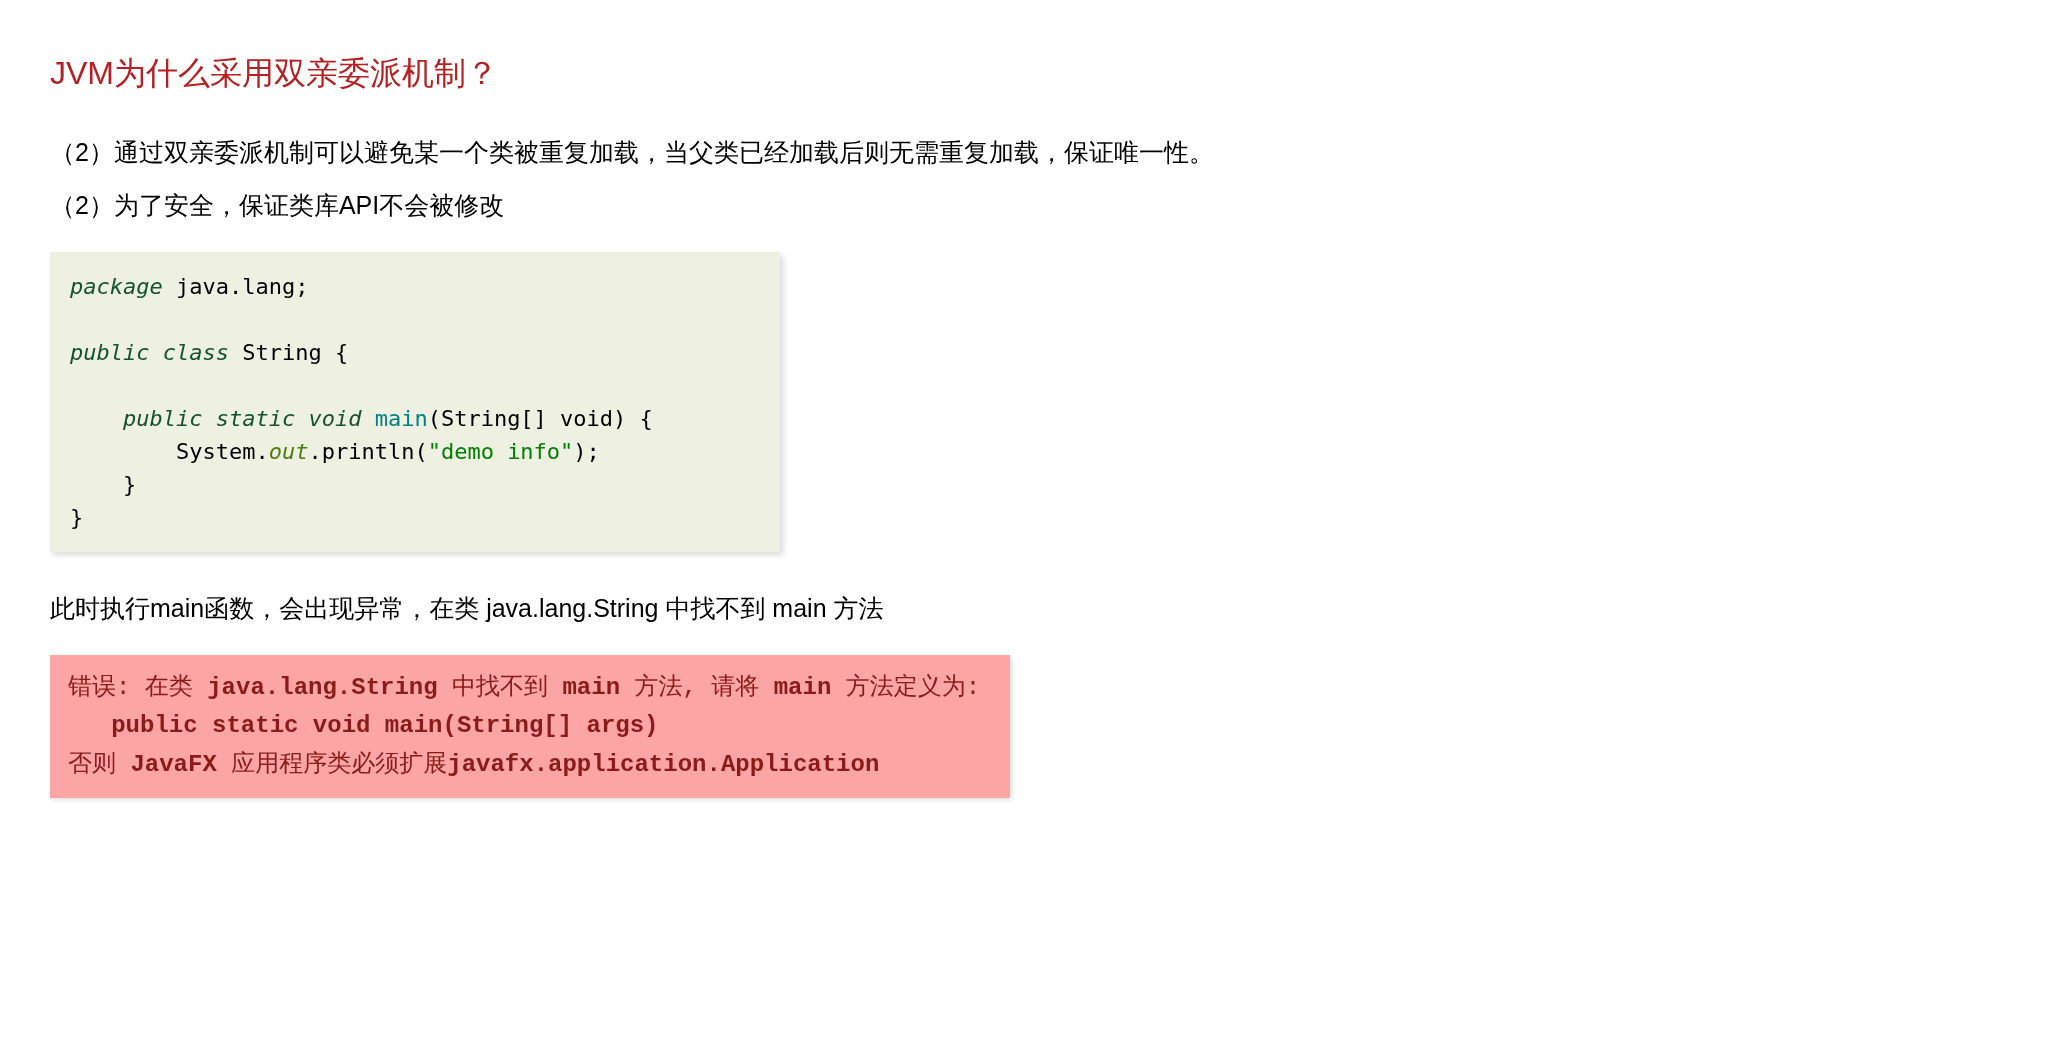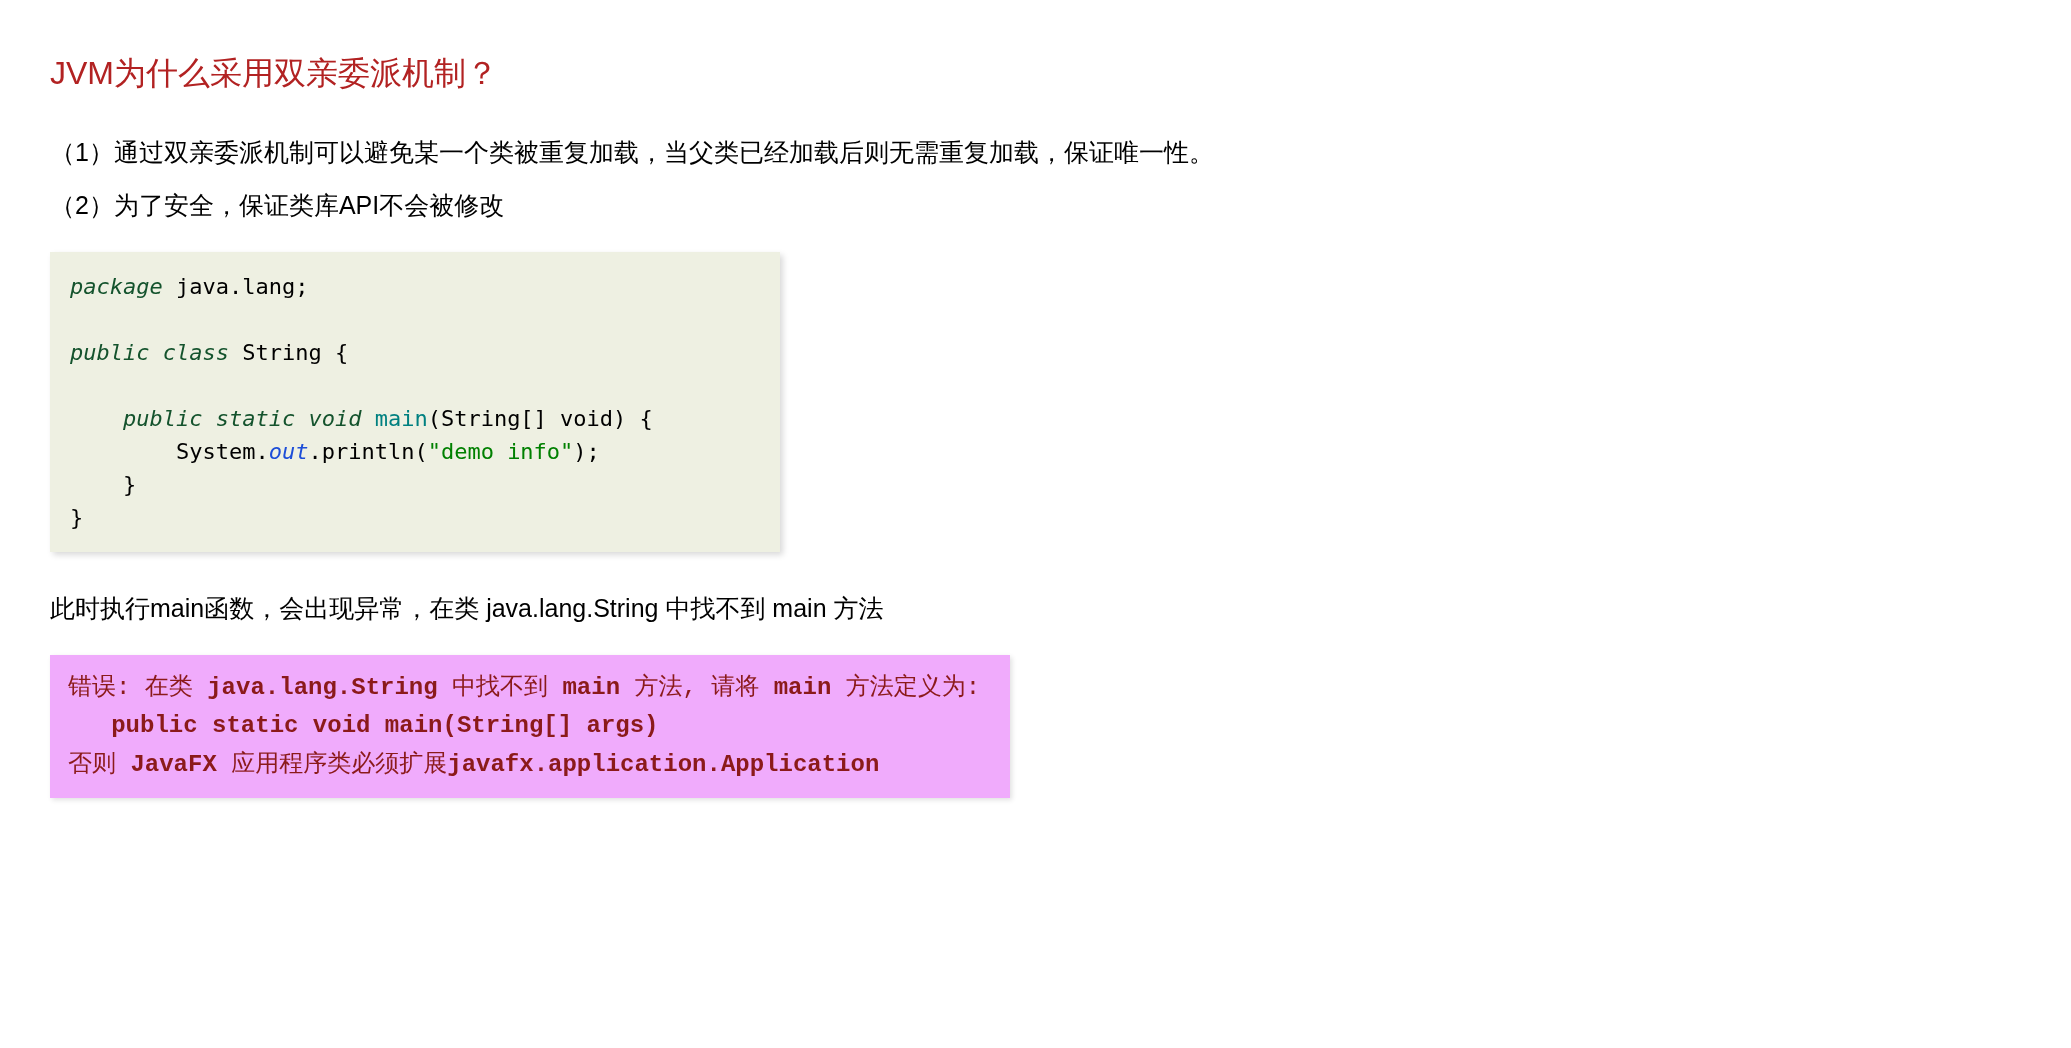--- a/index.html
+++ b/index.html
@@ -39,55 +39,55 @@
       font-family: Consolas, Monaco, monospace;
       font-size: 22px;
       line-height: 1.5;
       width: 730px;
       box-shadow: 3px 3px 6px rgba(0,0,0,0.15);
       white-space: pre;
     }
     .kw-blue { color: #14532d; font-style: italic; }
     .kw-teal { color: #008080; }
     .str-green { color: #008000; }
-    .field-italic { font-style: italic; color: #1d4ed8; }
+    .field-italic { font-style: italic; color: #4d7c0f; }
     .explanation {
       color: #c00000;
       font-size: 24px;
       line-height: 1.8;
       max-width: 680px;
       padding-top: 30px;
     }
     .body-text {
       font-size: 25px;
       margin-top: 20px;
       margin-bottom: 30px;
       color: #000;
     }
     .error-block {
-      background: #f0abfc;
+      background: #fca5a5;
       padding: 14px 18px;
       font-family: Consolas, Monaco, "Courier New", monospace;
       font-size: 24px;
       line-height: 1.6;
       color: #8b1a1a;
       width: 960px;
       box-shadow: 2px 2px 5px rgba(0,0,0,0.12);
       white-space: pre-wrap;
     }
     .err-bold {
       font-weight: bold;
     }
   </style>
 </head>
 <body>
 
 <h1 class="title">JVM为什么采用双亲委派机制？</h1>
 
-<p class="point">（1）通过双亲委派机制可以避免某一个类被重复加载，当父类已经加载后则无需重复加载，保证唯一性。</p>
+<p class="point">（2）通过双亲委派机制可以避免某一个类被重复加载，当父类已经加载后则无需重复加载，保证唯一性。</p>
 <p class="point">（2）为了安全，保证类库API不会被修改</p>
 
 <div class="content-row">
   <div class="code-block"><span class="kw-blue">package</span><span> java.lang;</span>
 
 <span class="kw-blue">public</span><span class="kw-blue"> class</span><span> String {</span>
 
 <span>    </span><span class="kw-blue">public</span><span class="kw-blue"> static</span><span class="kw-blue"> void</span><span class="kw-teal"> main</span><span>(String[] void) {</span>
 <span>        </span><span>System.</span><span class="field-italic">out</span><span>.println(</span><span class="str-green">"demo info"</span><span>);</span>
 <span>    }</span>

